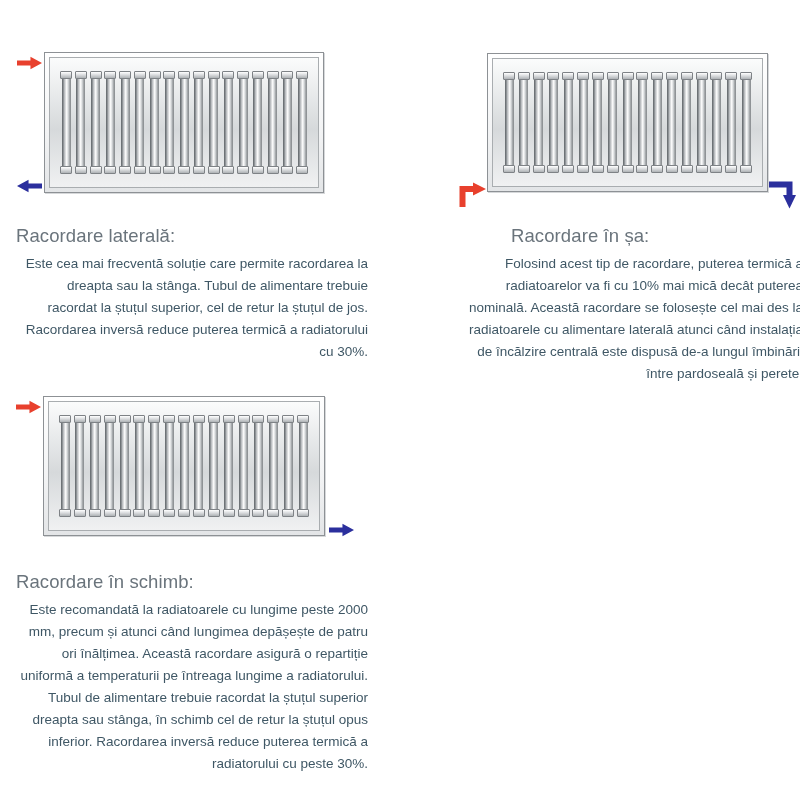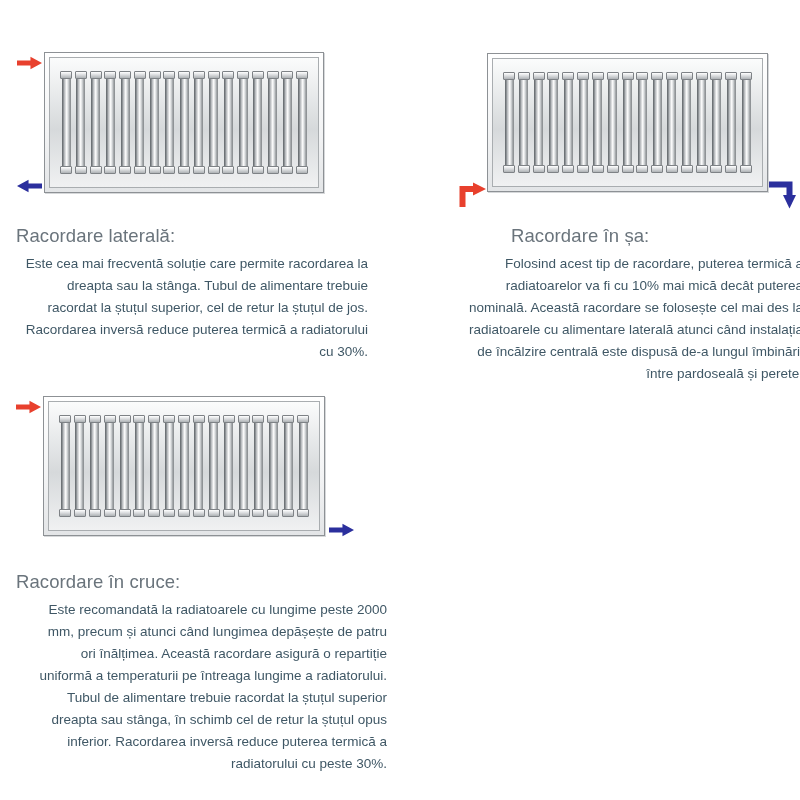--- a/index.html
+++ b/index.html
@@ -63,21 +63,21 @@
   .pos-rad2{left:487px;top:53px;width:281px;height:139px;}
   .pos-sup2{left:459px;top:180px;width:28px;height:27px;}
   .pos-ret2{left:769px;top:180px;width:28px;height:30px;}
   .pos-h2{left:475px;top:225px;margin-left:36px;}
   .pos-b2{left:461px;top:253px;width:342px;}
 
   .pos-rad3{left:43px;top:396px;width:282px;height:140px;}
   .pos-sup3{left:16px;top:400px;width:25px;height:14px;}
   .pos-ret3{left:329px;top:523px;width:25px;height:14px;}
   .pos-h3{left:16px;top:571px;}
-  .pos-b3{left:31px;top:599px;width:356px;}
+  .pos-b3{left:12px;top:599px;width:356px;}
 </style>
 </head>
 <body>
 
 <div id="canvas">
 
   <div class="radiator pos-rad1">
     <div class="radiator-inner">
       <div class="fins">
           <div class="fin">
@@ -369,16 +369,16 @@
           </div>
         </div>
     </div>
   </div>
   <svg class="arr pos-sup3" viewBox="0 0 26 14">
     <polygon class="sup" points="0,4.5 14,4.5 14,0.5 26,7 14,13.5 14,9.5 0,9.5"></polygon>
   </svg>
   <svg class="arr pos-ret3" viewBox="0 0 26 14">
     <polygon class="ret" points="0,4.5 14,4.5 14,0.5 26,7 14,13.5 14,9.5 0,9.5"></polygon>
   </svg>
-  <div class="heading pos-h3">Racordare în cruce:</div>
+  <div class="heading pos-h3">Racordare în schimb:</div>
   <div class="body pos-b3">Este recomandată la radiatoarele cu lungime peste 2000 mm, precum și atunci când lungimea depășește de patru ori înălțimea. Această racordare asigură o repartiție uniformă a temperaturii pe întreaga lungime a radiatorului. Tubul de alimentare trebuie racordat la ștuțul superior dreapta sau stânga, în schimb cel de retur la ștuțul opus inferior. Racordarea inversă reduce puterea termică a radiatorului cu peste 30%.</div>
 
 </div>
 
 </body></html>

